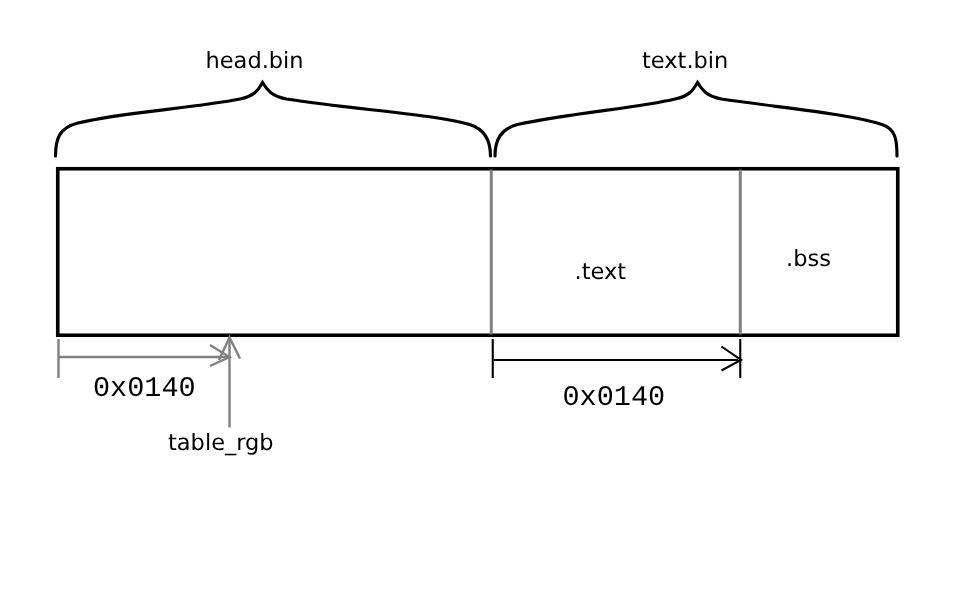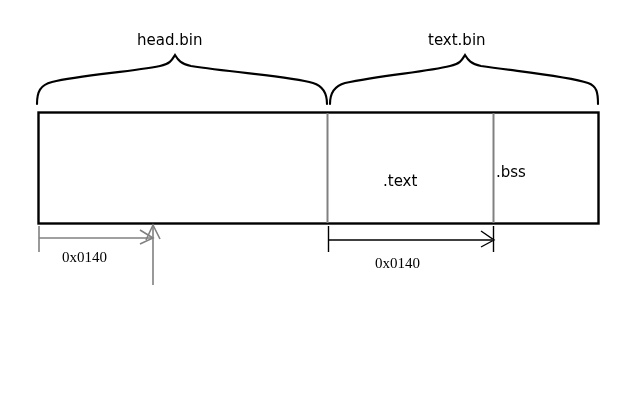--- a/index.html
+++ b/index.html
@@ -30,22 +30,22 @@
     position: absolute;
     white-space: pre;
     color: #000000;
     line-height: 1;
   }
   .lbl-sans {
     font-family: "DejaVu Sans", sans-serif;
     font-size: 15px;
   }
   .lbl-mono {
-    font-family: Liberation Serif, serif;
-    font-size: 15px;
+    font-family: Liberation Mono, monospace;
+    font-size: 19px;
   }
 </style>
 </head>
 <body>
 
 <div id="diagram-root">
 
   <svg id="diagram-svg" viewBox="0 0 640 400">
 
     <g>
@@ -93,20 +93,21 @@
     </g>
 
   </svg>
 
   <div class="lbl lbl-sans" style="left:137px; top:33px;">head.bin</div>
 
   <div class="lbl lbl-sans" style="left:428px; top:33px;">text.bin</div>
 
   <div class="lbl lbl-sans" style="left:383px; top:174px;">.text</div>
 
-  <div class="lbl lbl-sans" style="left:496px; top:165px;">.bss</div>
+  <div class="lbl lbl-sans" style="left:524px; top:165px;">.bss</div>
 
   <div class="lbl lbl-mono" style="left:62px; top:250px;">0x0140</div>
 
   <div class="lbl lbl-mono" style="left:375px; top:256px;">0x0140</div>
 
+  <div class="lbl lbl-sans" style="left:112px; top:288px;">table_rgb</div>
 
 </div>
 
 </body></html>

